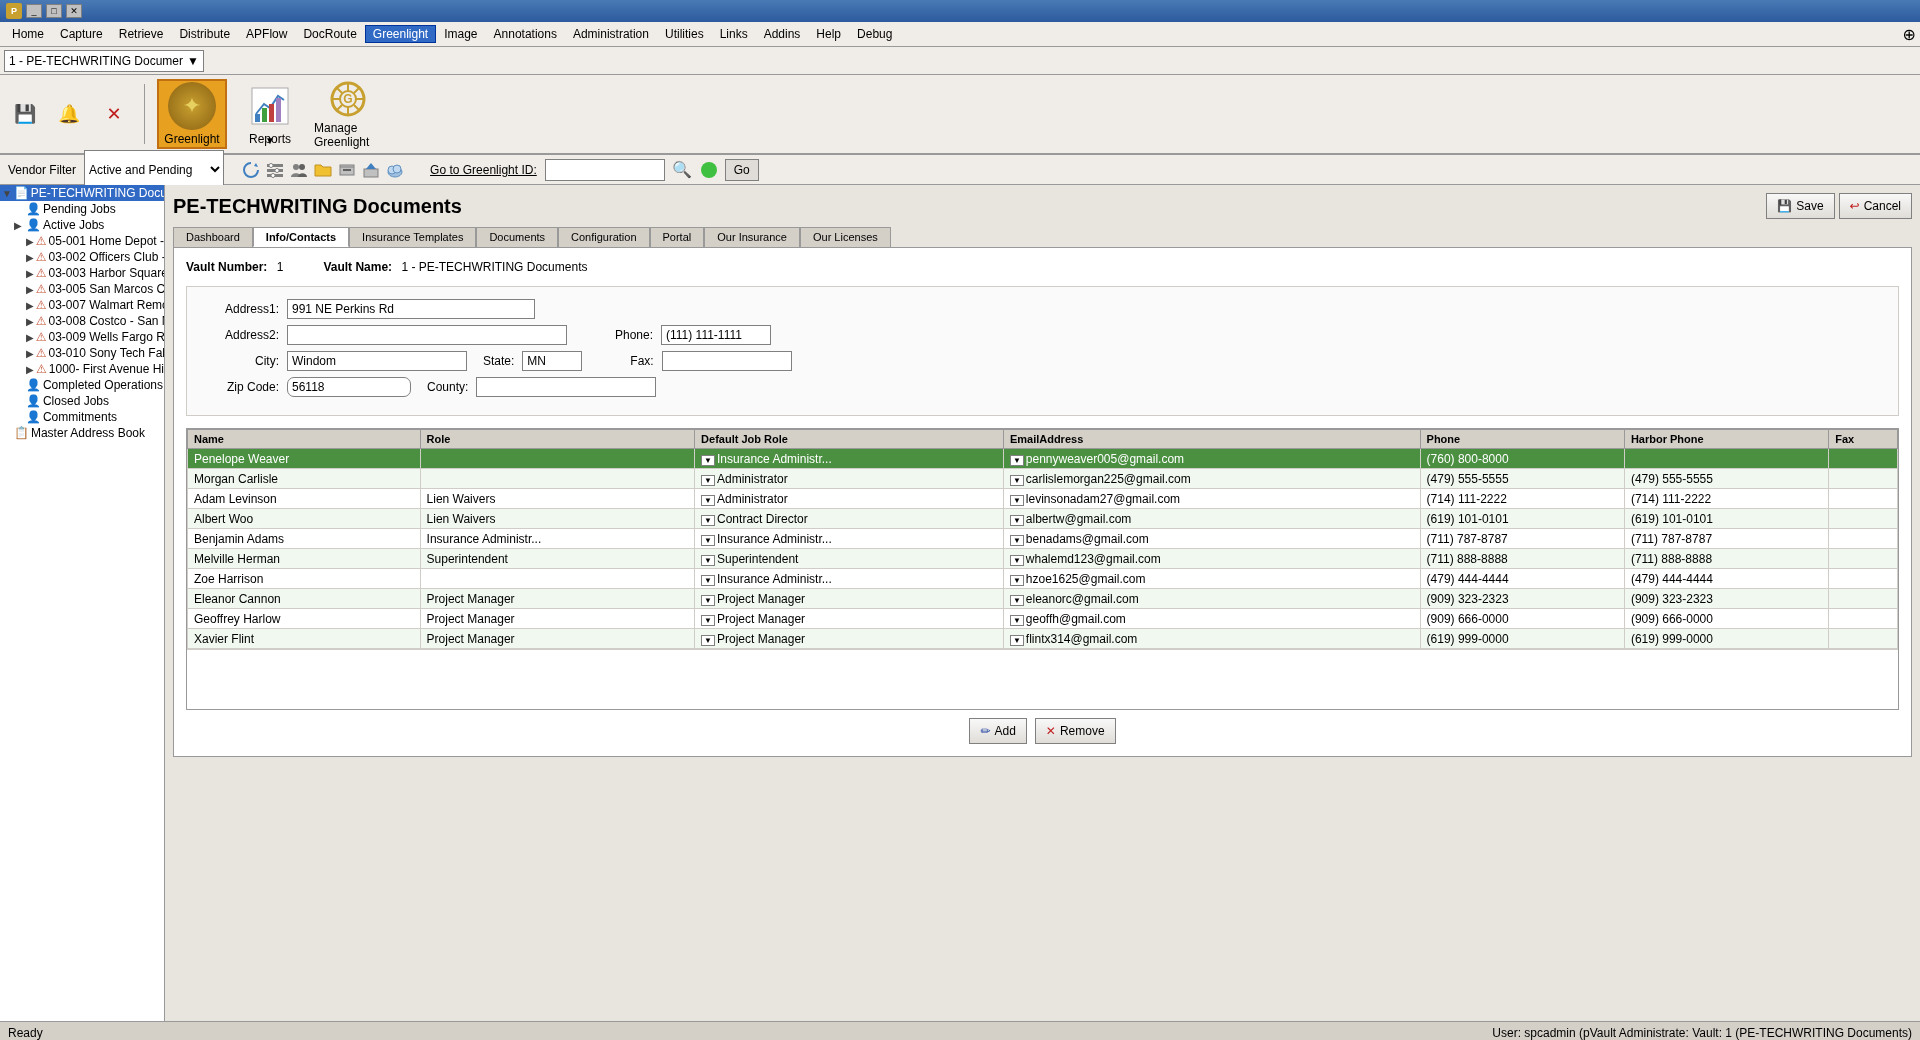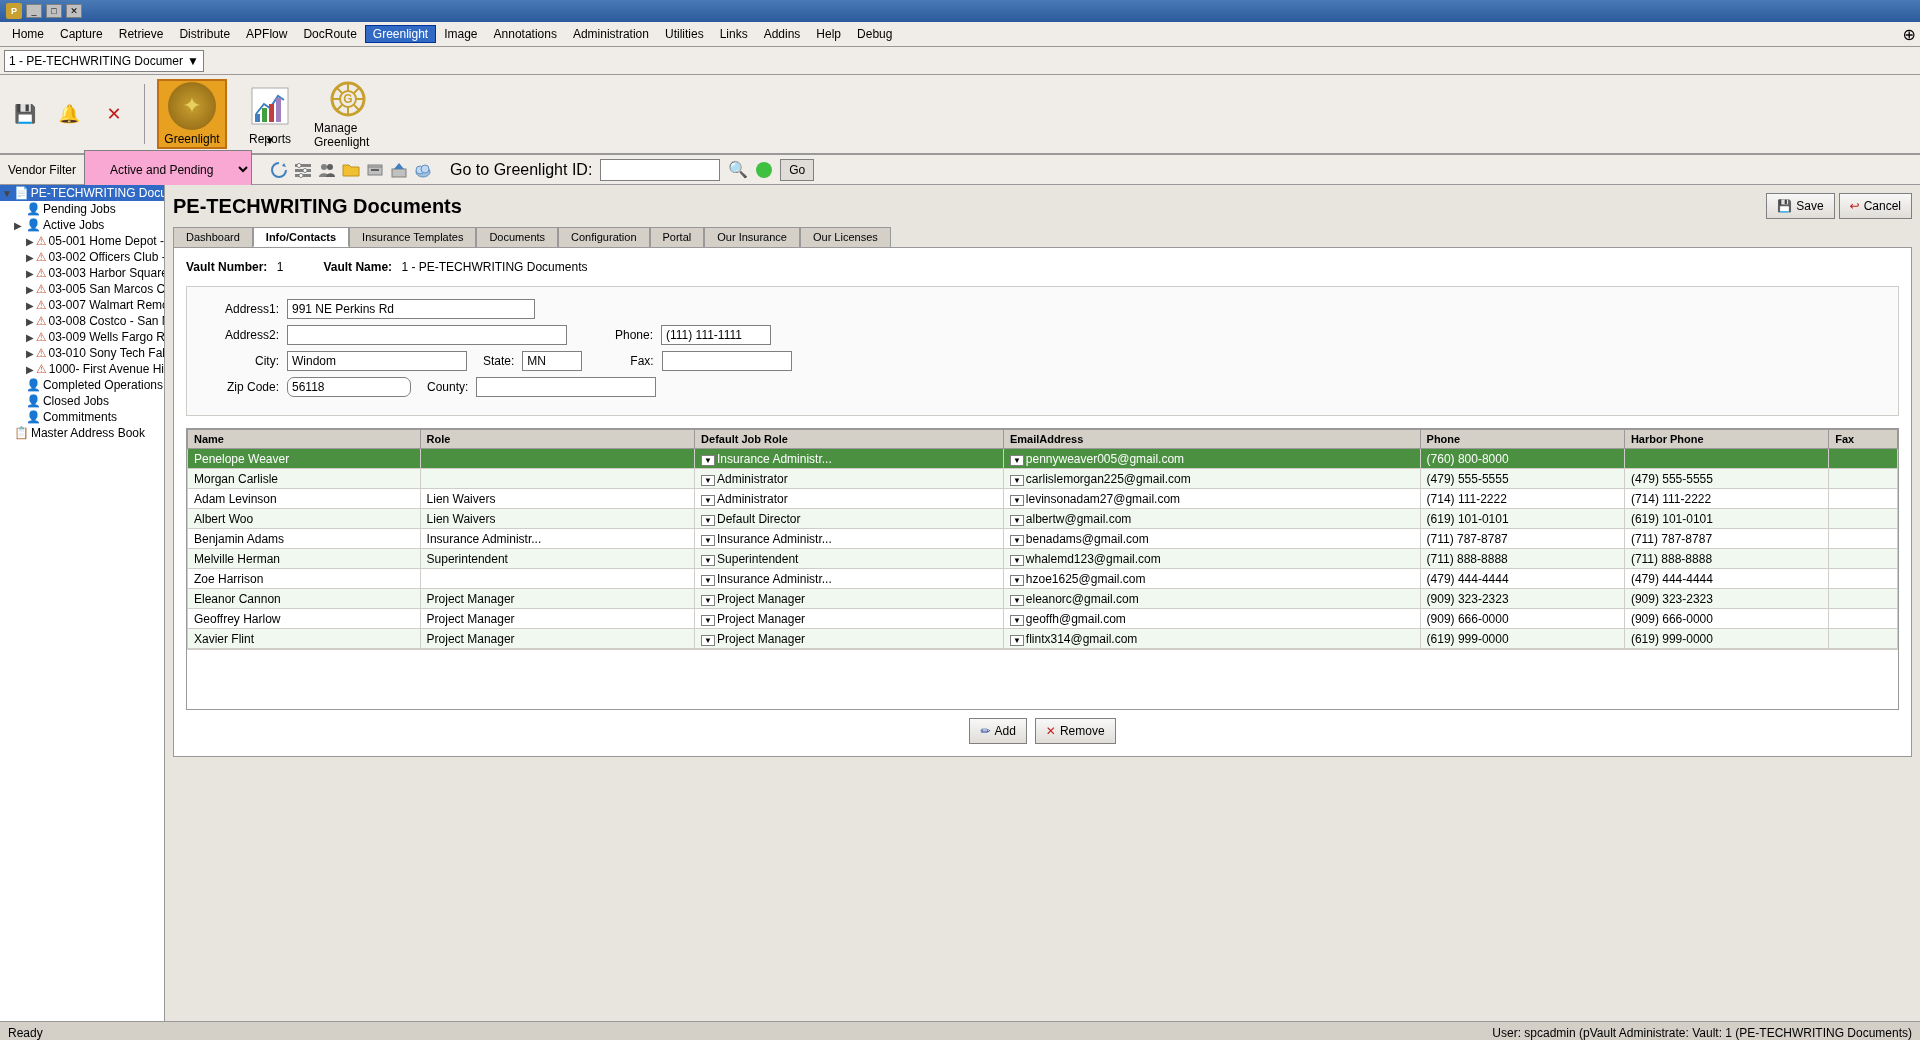--- a/index.html
+++ b/index.html
@@ -79,24 +79,24 @@
     #filterbar {
       background: #f0ede8;
       height: 30px;
       display: flex;
       align-items: center;
       padding: 0 8px;
       border-bottom: 1px solid #999;
       gap: 8px;
     }
     .filter-label { font-size: 12px; }
-    .filter-select { border: 1px solid #808080; height: 39px; padding: 0 21px; background: #f9a8d4; min-width: 140px; }
+    .filter-select { border: 1px solid #808080; height: 39px; padding: 0 0; background: #ffffff; min-width: 140px; }
     .filter-icons { display: flex; gap: 2px; margin-left: 8px; }
     .filter-icon { width: 22px; height: 22px; display: flex; align-items: center; justify-content: center; cursor: pointer; font-size: 14px; }
-    .go-to-label { margin-left: 8px; font-size: 16px; }
+    .go-to-label { margin-left: 16px; font-size: 12px; text-decoration: underline; }
     .go-to-input { border: 1px solid #808080; height: 22px; width: 120px; padding: 0 4px; }
     .go-btn { border: 1px solid #808080; height: 22px; padding: 0 8px; background: #e0ddd8; cursor: pointer; }
 
     
     #main { display: flex; height: calc(1040px - 22px - 22px - 28px - 80px - 30px - 22px); }
 
     
     #treepanel {
       width: 165px;
       background: white;
@@ -539,21 +539,21 @@
                 <td><span>Lien Waivers</span></td>
                 <td><span style="font-size: 8px; background: white; border: 1px solid rgb(128, 128, 128); padding: 0px 2px; margin-right: 2px; cursor: pointer; color: rgb(0, 0, 0);">▼</span><span>Administrator</span></td>
                 <td><span style="font-size: 8px; background: white; border: 1px solid rgb(128, 128, 128); padding: 0px 2px; margin-right: 2px; cursor: pointer; color: rgb(0, 0, 0);">▼</span><span>levinsonadam27@gmail.com</span></td>
                 <td><span>(714) 111-2222</span></td>
                 <td><span>(714) 111-2222</span></td>
                 <td><span></span></td>
               </tr>
               <tr>
                 <td><span>Albert Woo</span></td>
                 <td><span>Lien Waivers</span></td>
-                <td><span style="font-size: 8px; background: white; border: 1px solid rgb(128, 128, 128); padding: 0px 2px; margin-right: 2px; cursor: pointer; color: rgb(0, 0, 0);">▼</span><span>Default Director</span></td>
+                <td><span style="font-size: 8px; background: white; border: 1px solid rgb(128, 128, 128); padding: 0px 2px; margin-right: 2px; cursor: pointer; color: rgb(0, 0, 0);">▼</span><span>Contract Director</span></td>
                 <td><span style="font-size: 8px; background: white; border: 1px solid rgb(128, 128, 128); padding: 0px 2px; margin-right: 2px; cursor: pointer; color: rgb(0, 0, 0);">▼</span><span>albertw@gmail.com</span></td>
                 <td><span>(619) 101-0101</span></td>
                 <td><span>(619) 101-0101</span></td>
                 <td><span></span></td>
               </tr>
               <tr>
                 <td><span>Benjamin Adams</span></td>
                 <td><span>Insurance Administr...</span></td>
                 <td><span style="font-size: 8px; background: white; border: 1px solid rgb(128, 128, 128); padding: 0px 2px; margin-right: 2px; cursor: pointer; color: rgb(0, 0, 0);">▼</span><span>Insurance Administr...</span></td>
                 <td><span style="font-size: 8px; background: white; border: 1px solid rgb(128, 128, 128); padding: 0px 2px; margin-right: 2px; cursor: pointer; color: rgb(0, 0, 0);">▼</span><span>benadams@gmail.com</span></td>

